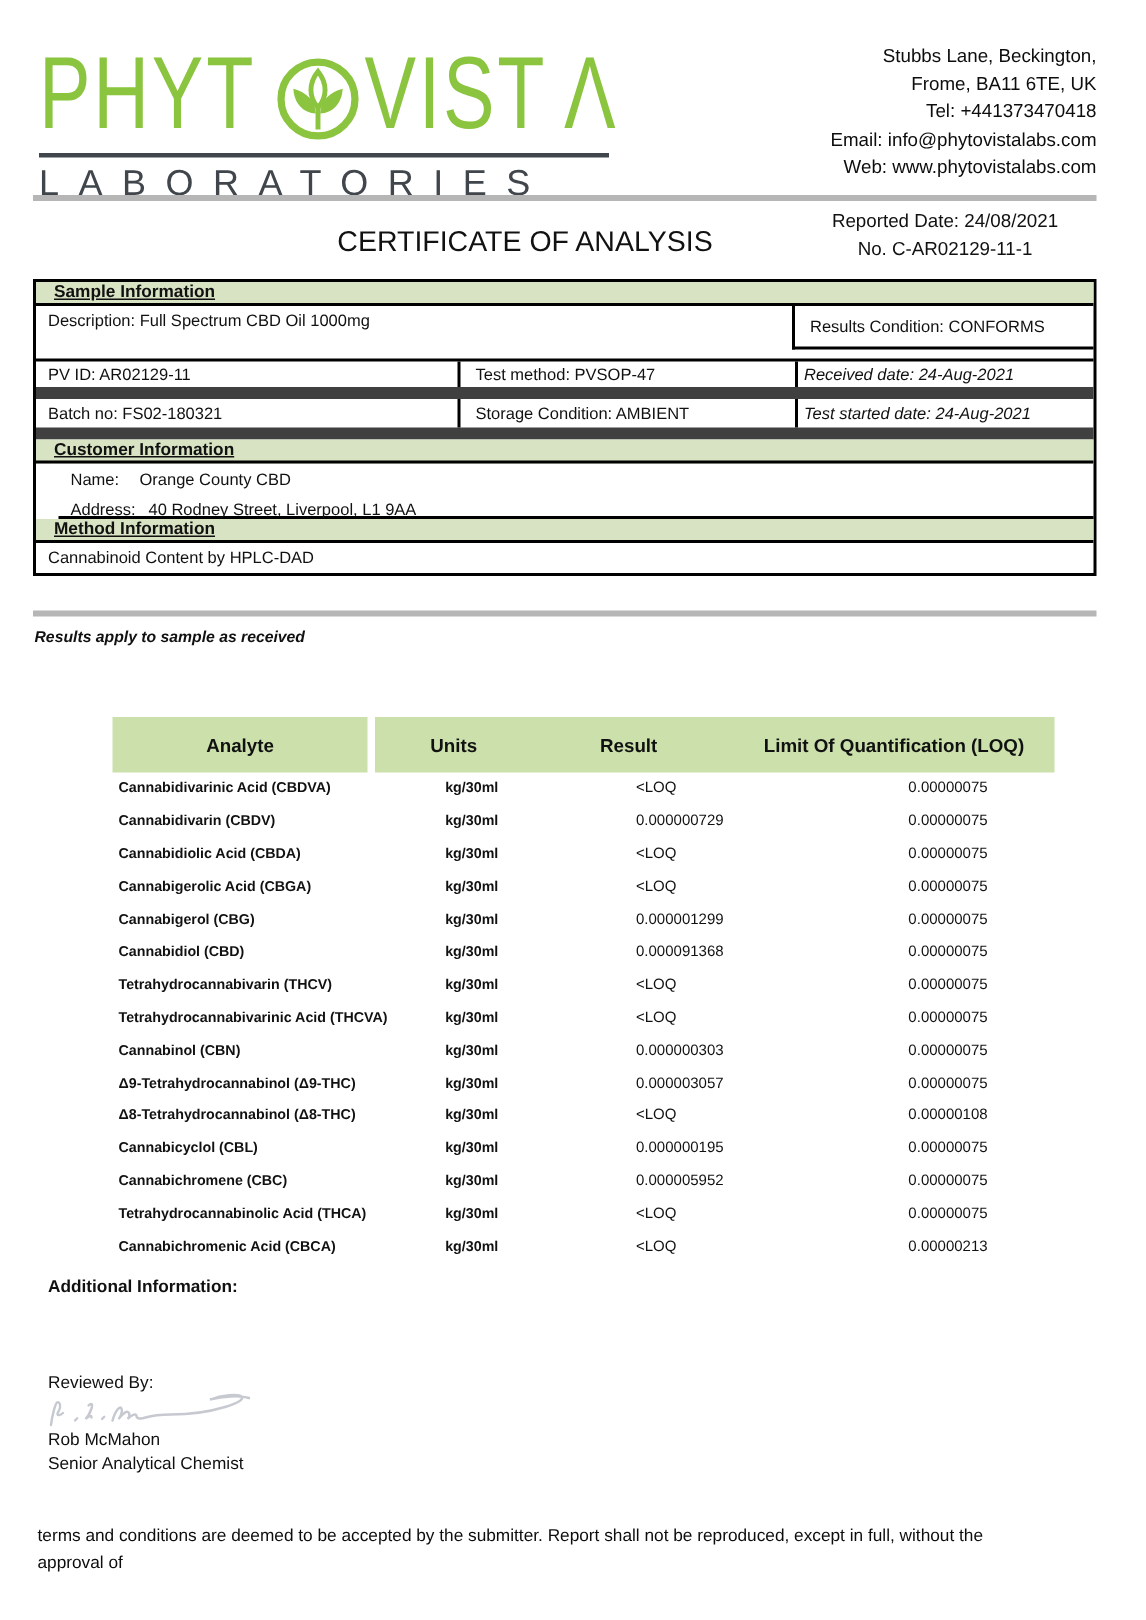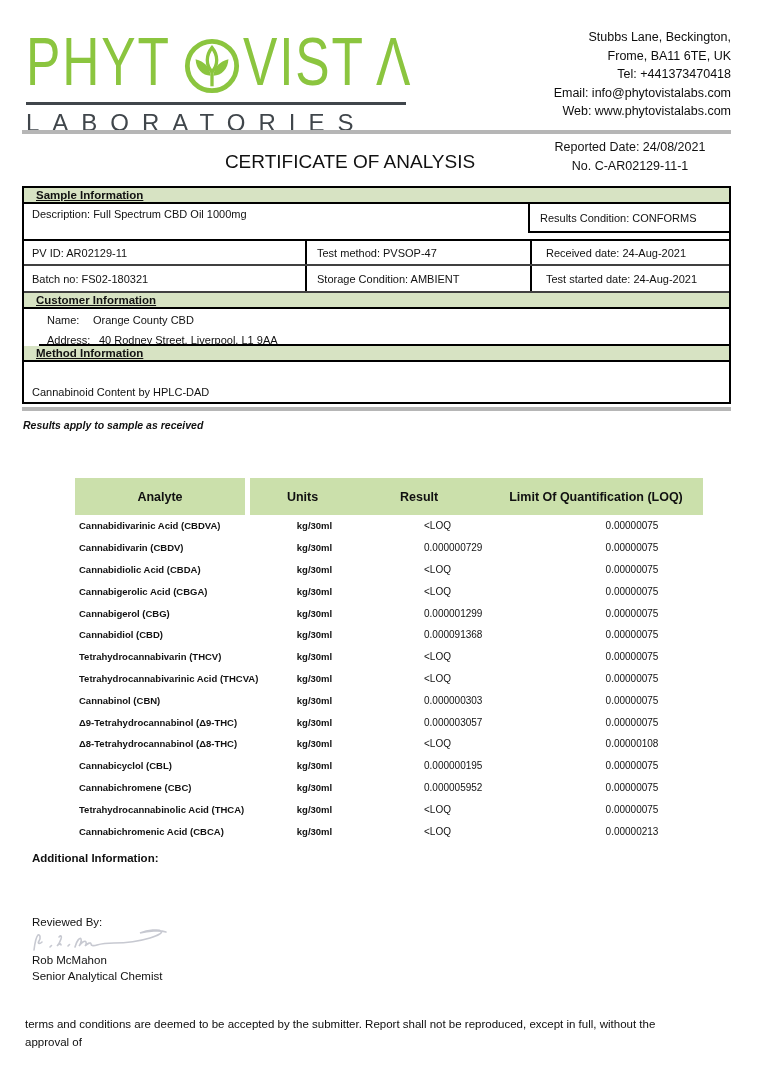--- a/index.html
+++ b/index.html
@@ -27,32 +27,32 @@
   .doc-title { position:absolute; top:151px; left:0; width:700px; text-align:center; font-size:19px; font-weight:normal; }
 
   
   .info-table { position:absolute; left:22px; top:186px; width:709px; border:2px solid #000; font-size:11px; }
   .bar { background:#D7E3C3; height:16px; display:flex; align-items:center; padding-left:12px;
          border-bottom:2px solid #000; font-size:11.5px; font-weight:bold; text-decoration:underline; }
   .desc-row { position:relative; height:37px; border-bottom:2px solid #000; }
   .desc-cell { padding:4px 0 0 8px; }
   .cond-box { position:absolute; top:0; right:0; width:201px; height:29px; border-left:2px solid #000;
               border-bottom:2px solid #000; display:flex; align-items:center; padding-left:10px; }
-  .row3 { display:flex; border-bottom:2px solid #404040; align-items:stretch; }
+  .row3 { display:flex; border-bottom:8px solid #404040; align-items:stretch; }
   .row3.h25 { height:25px; }
   .row3.h27 { height:27px; }
   .row3 .c1 { width:283px; border-right:2px solid #000; display:flex; align-items:center; padding-left:8px; }
   .row3 .c2 { width:225px; border-right:2px solid #000; display:flex; align-items:center; padding-left:10px; }
-  .row3 .c3 { flex:1; display:flex; align-items:center; padding-left:14px; }
+  .row3 .c3 { flex:1; display:flex; align-items:center; padding-left:4px;font-style:italic; }
   .cust-cell { height:37px; border-bottom:2px solid #000; padding:5px 0 0 8px;margin-left:15px; }
   .cust-line { display:flex; }
   .cust-line + .cust-line { margin-top:8px; }
   .cust-label { width:46px; }
   .cust-label.addr { width:52px; }
-  .method-cell { height:20px; display:flex; align-items:center; padding-left:8px;margin-top:20px; }
+  .method-cell { height:20px; display:flex; align-items:center; padding-left:8px; }
 
   
   .gray-divider { position:absolute; left:22px; right:33px; top:407px; height:4px; background:#b6b6b6; }
   .results-note { position:absolute; left:23px; top:419px; font-size:10.5px; font-weight:bold; font-style:italic; }
 
   
   .results { position:absolute; left:75px; top:478px; width:628px; }
   .rheader { display:flex; height:37px; }
   .rheader .rh-analyte { width:170px; background:#CBE0AB; display:flex; align-items:center; justify-content:center;
                          font-size:12.5px; font-weight:bold; }

